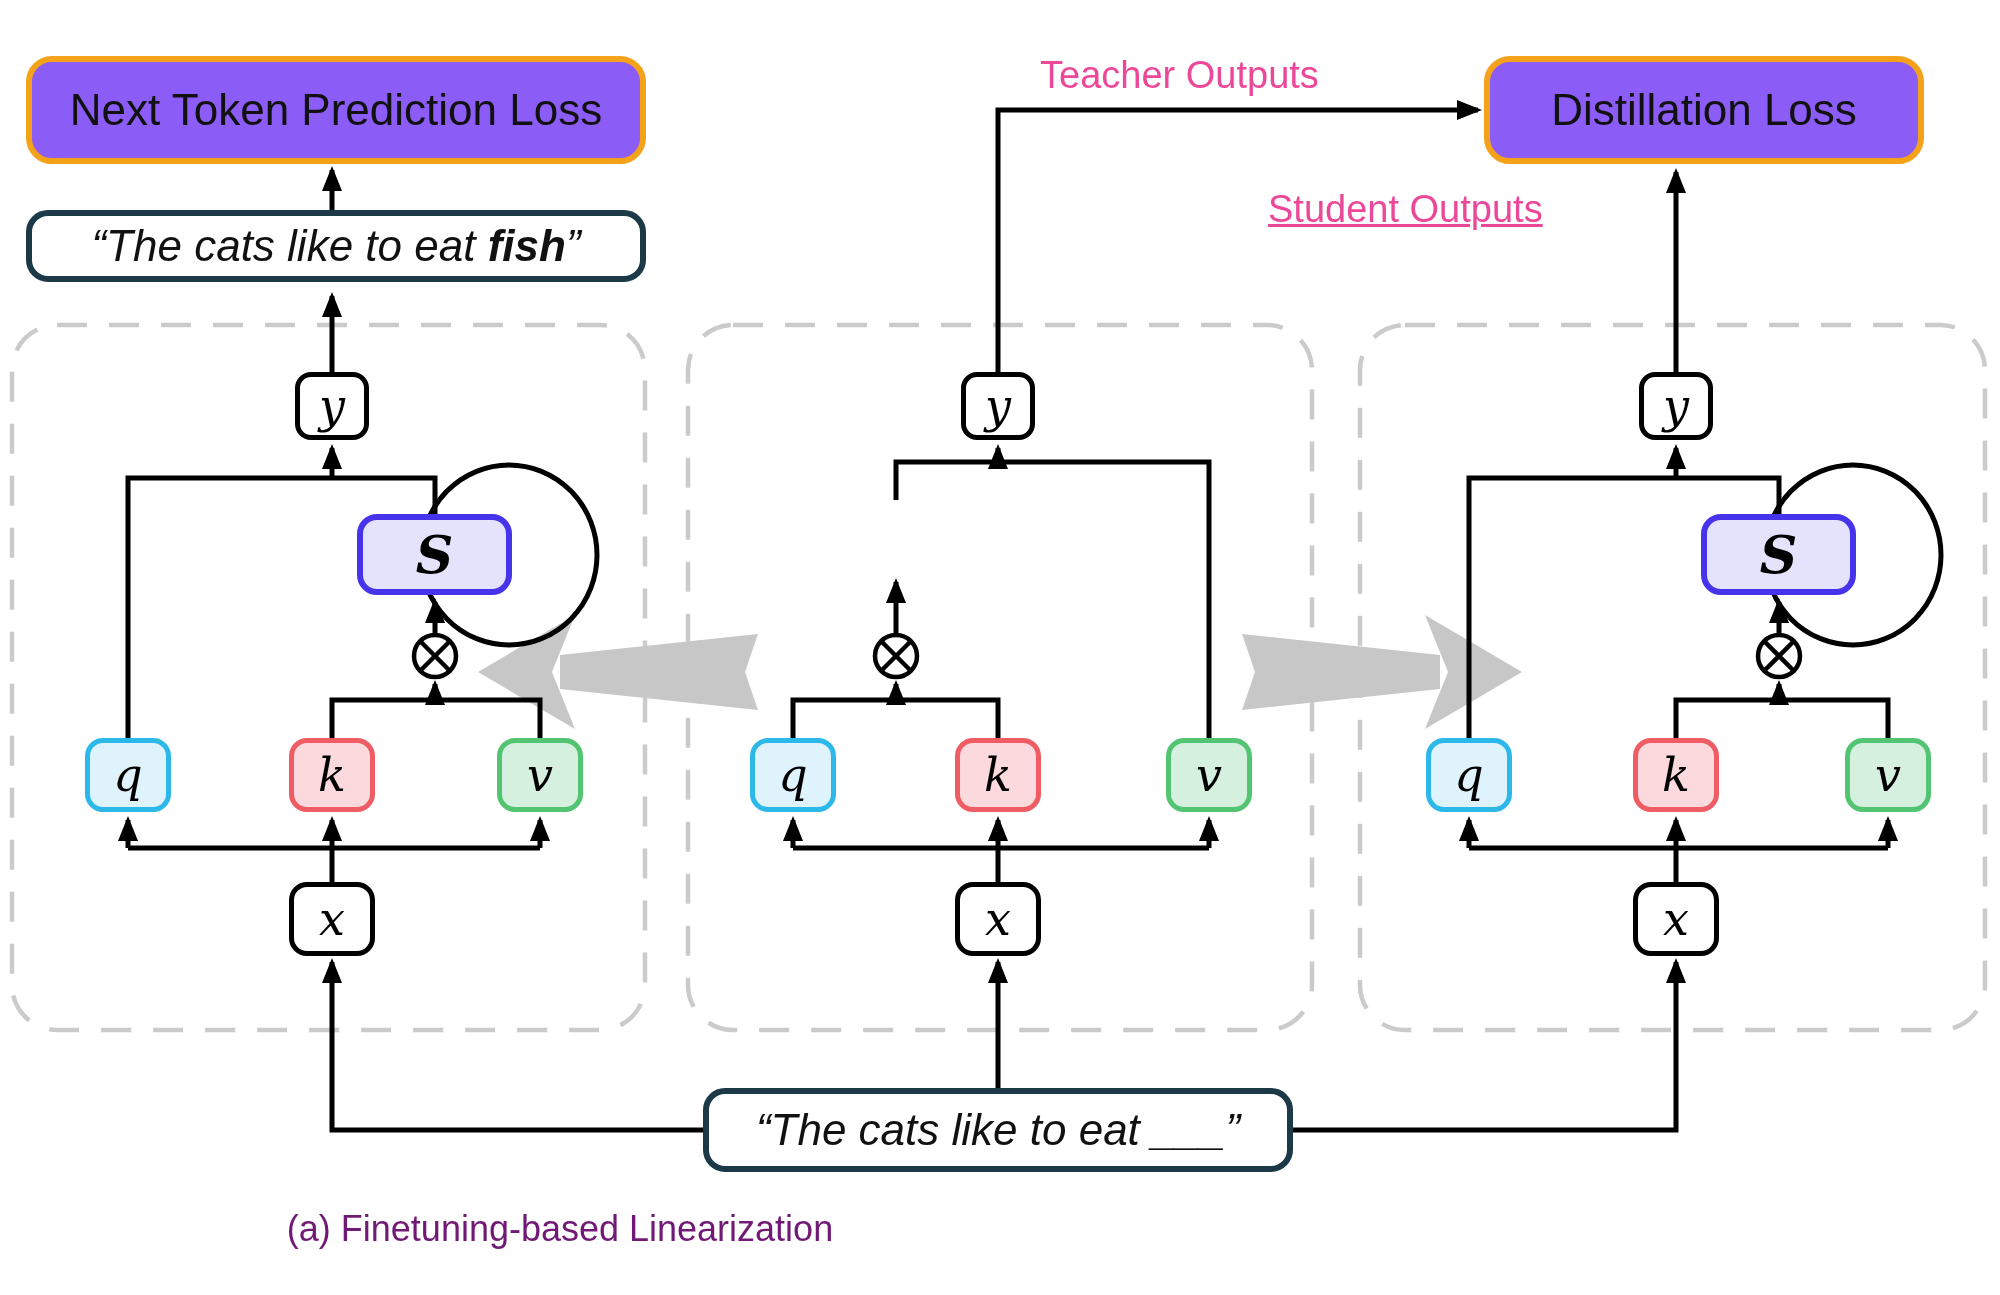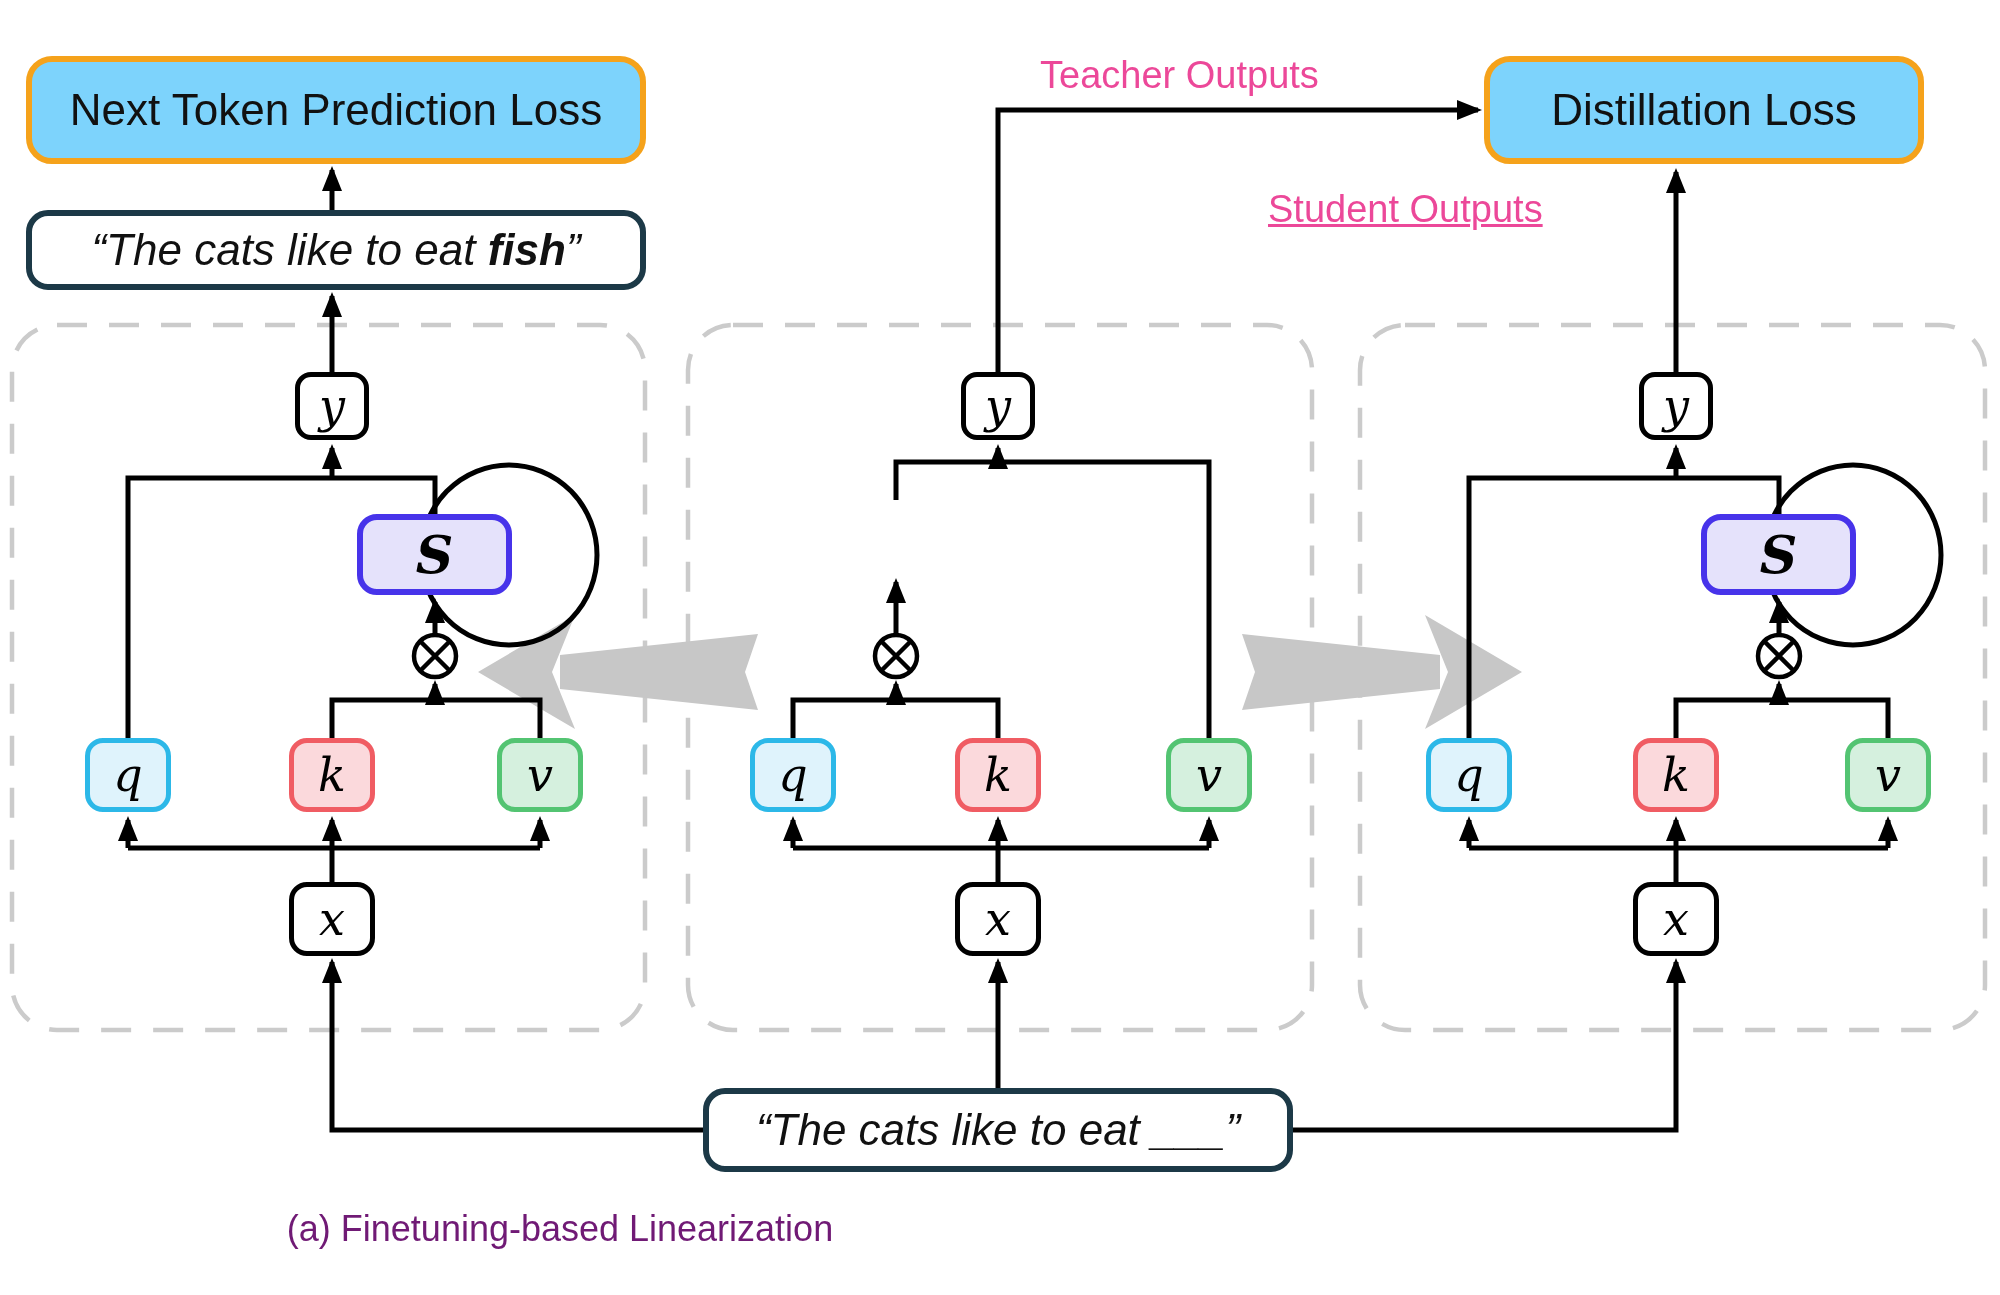--- a/index.html
+++ b/index.html
@@ -3,21 +3,21 @@
 <meta charset="utf-8">
 <style>
   html,body{margin:0;padding:0;background:#ffffff;}
   #canvas{
     position:relative;width:2000px;height:1295px;background:#ffffff;overflow:hidden;
     font-family:"Liberation Sans",sans-serif;color:#000;
   }
   #wires{position:absolute;left:0;top:0;width:2000px;height:1295px;}
   .box{position:absolute;display:flex;align-items:center;justify-content:center;
        box-sizing:border-box;background:#fff;text-align:center;}
-  .loss-box{border:6px solid #F5A21B;background:#7dd3fc;border-radius:26px;
+  .loss-box{border:6px solid #F5A21B;background:#8b5cf6;border-radius:26px;
             font-size:44px;color:#111;}
   .sentence-box{border:6px solid #1C3947;background:#ffffff;border-radius:22px;
             font-size:44px;font-style:italic;color:#111;}
   .node{border:5.5px solid #000;border-radius:16px;background:#fff;
         font-family:"DejaVu Serif",serif;font-style:italic;font-size:46px;}
   .qkv{border-radius:18px;border-width:5px;border-style:solid;}
   .q-node{border-color:#2CB8E8;background:#DFF3FC;}
   .k-node{border-color:#F05C63;background:#FBD9DC;}
   .v-node{border-color:#53C472;background:#D5F0DE;}
   .s-node{border:6px solid #4733EA;background:#E5E2FB;border-radius:20px;
@@ -118,21 +118,21 @@
         <circle cx="1779" cy="656" r="21" fill="#fff"></circle>
         <path d="M1765,642 L1793,670 M1793,642 L1765,670" fill="none"></path>
       </g>
     </g>
   </svg>
 
   <div class="box loss-box" style="left:26px;top:56px;width:620px;height:108px;">
     <span>Next Token Prediction Loss</span>
   </div>
 
-  <div class="box sentence-box" style="left:26px;top:210px;width:620px;height:80px;">
+  <div class="box sentence-box" style="left:26px;top:210px;width:620px;height:72px;">
     <span>
       <span>“The cats like to eat </span><span class="bold-part">fish</span><span>”</span>
     </span>
   </div>
 
   <div class="flow-label" style="left:1040px;top:54px;width:400px;">Teacher Outputs</div>
 
   <div class="box loss-box" style="left:1484px;top:56px;width:440px;height:108px;">
     <span>Distillation Loss</span>
   </div>

